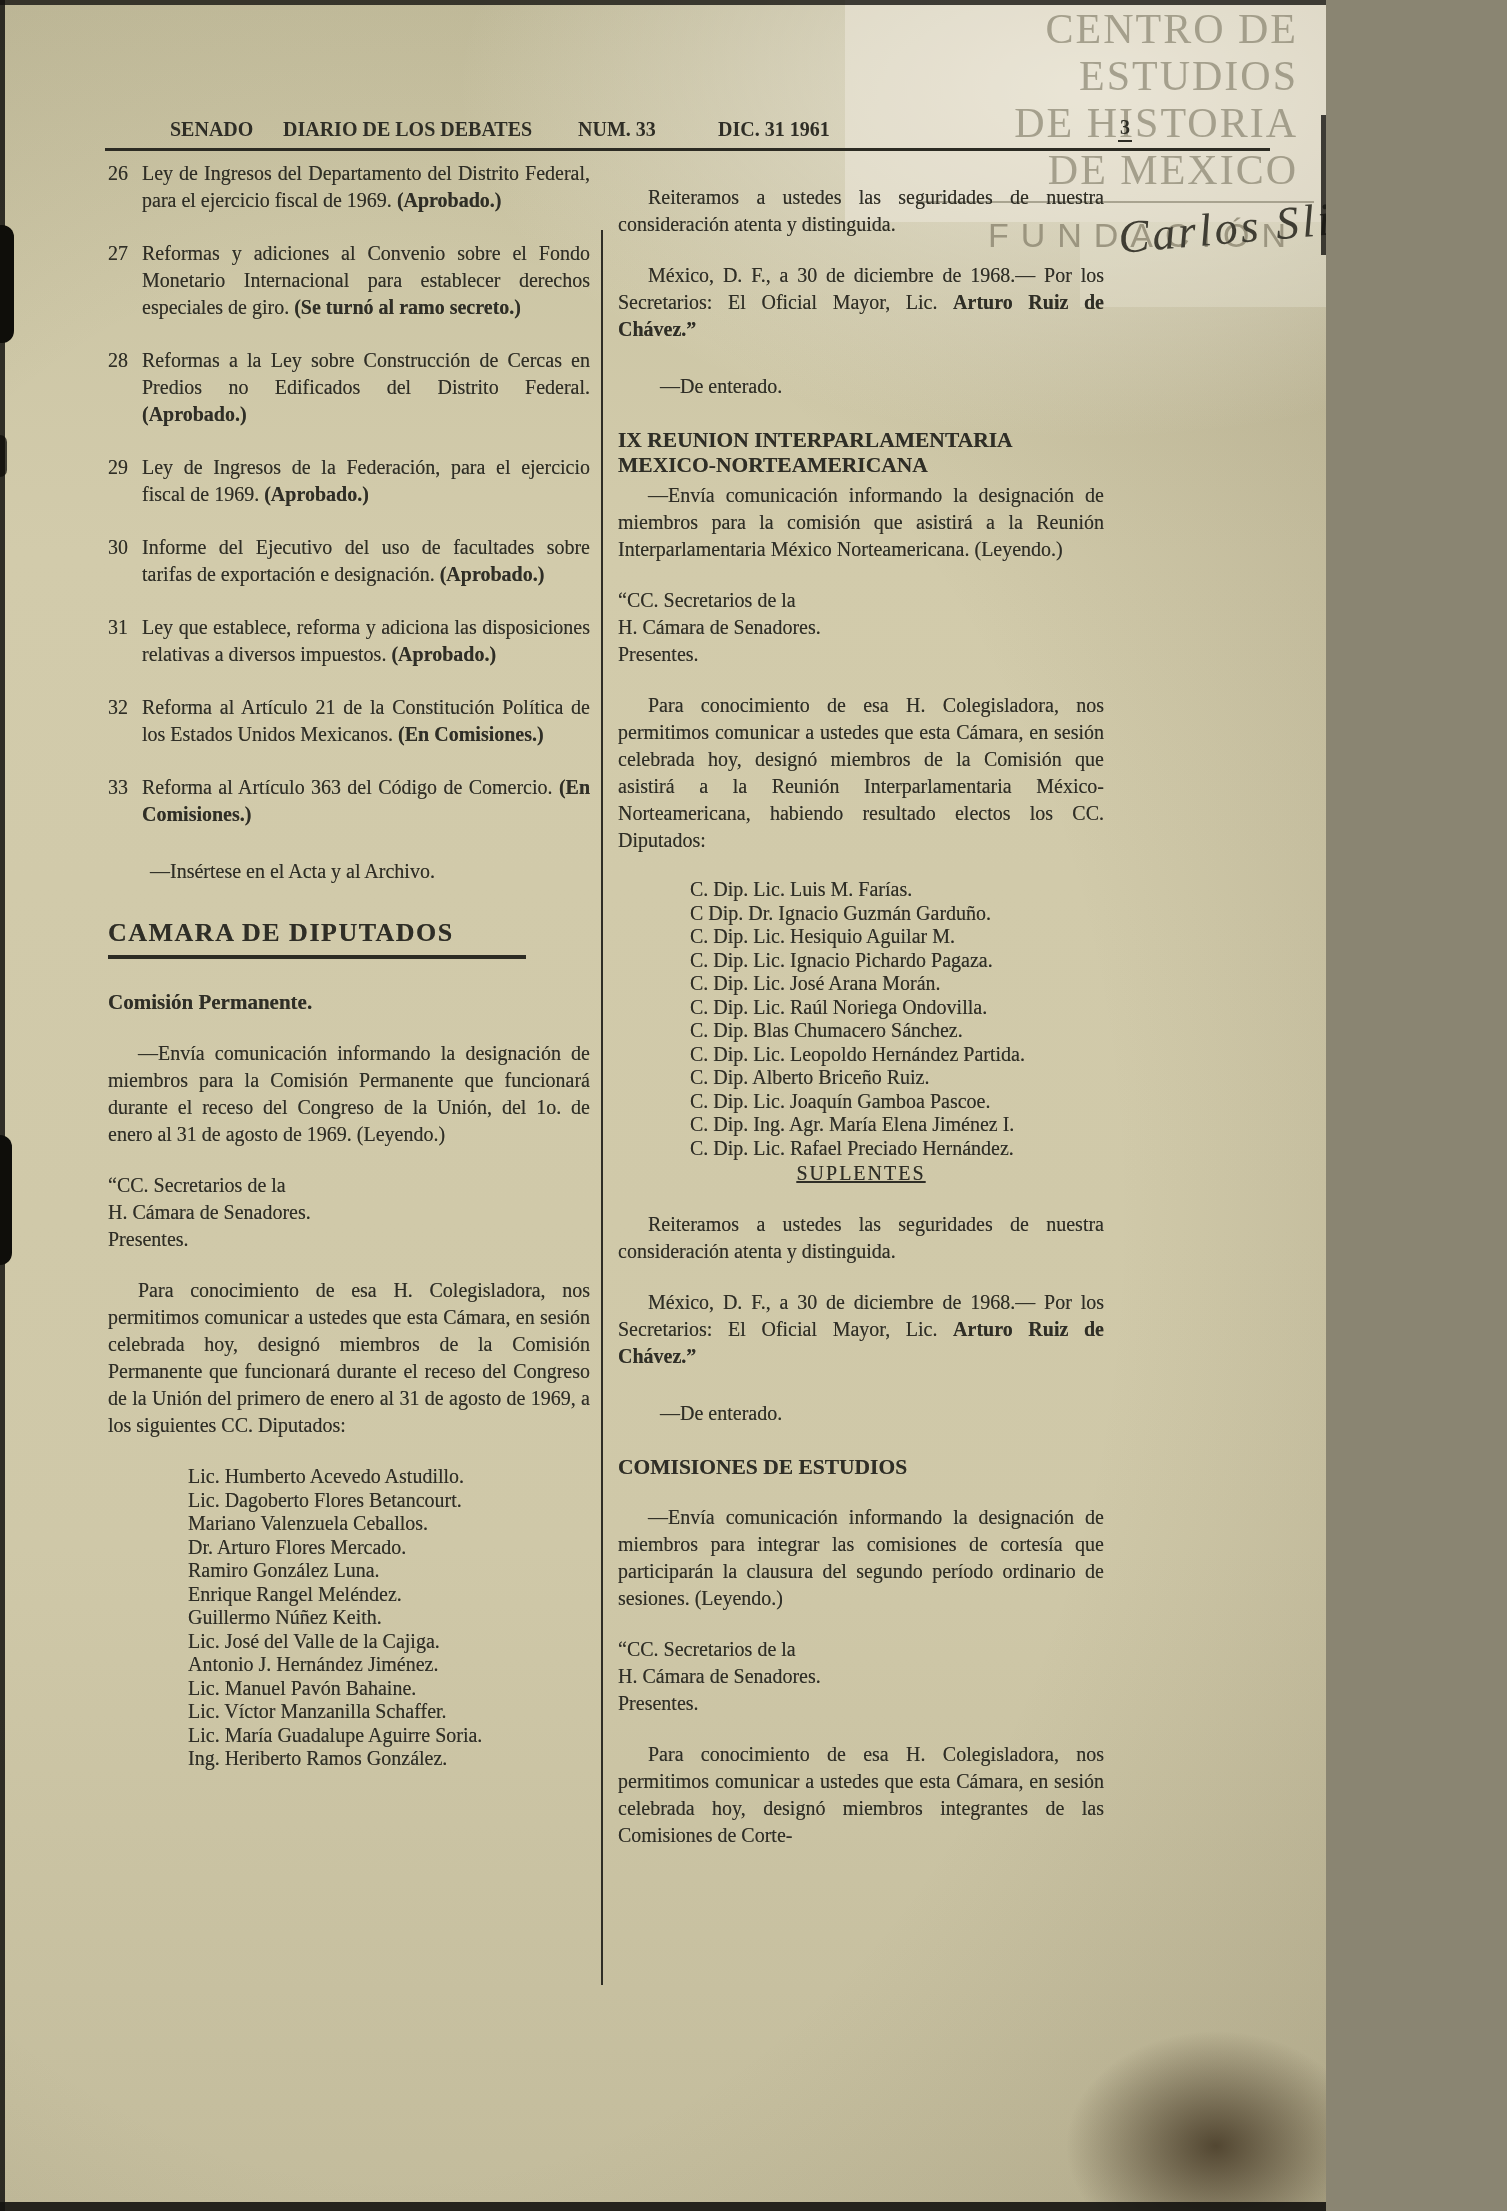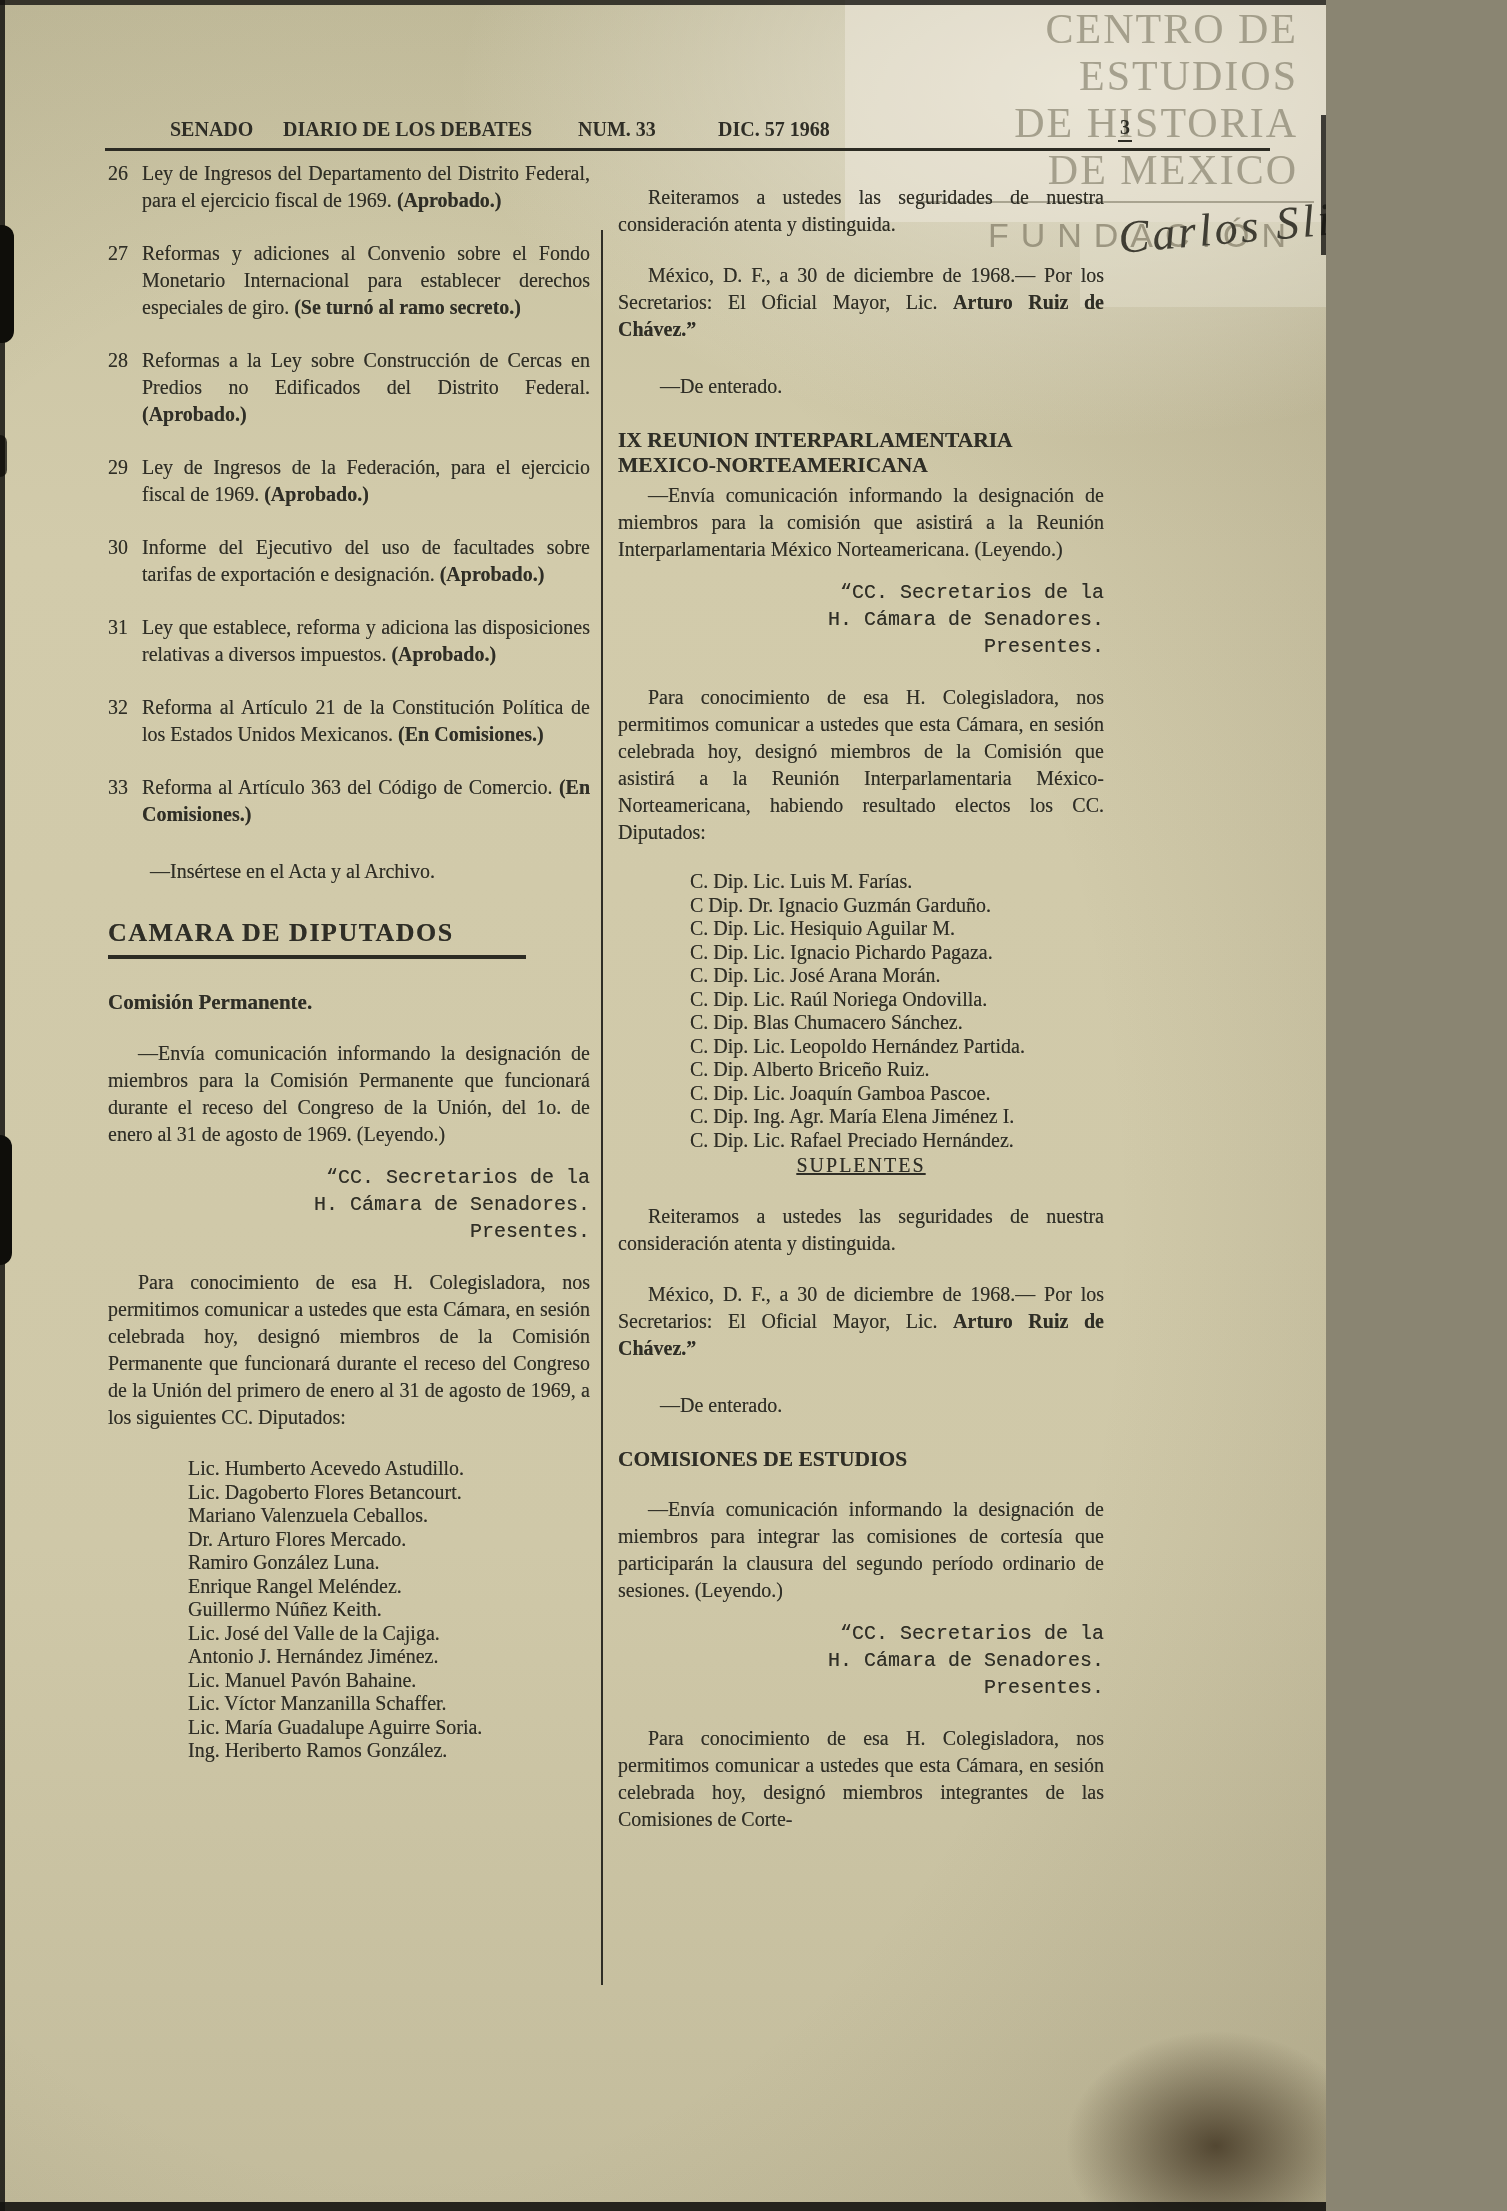--- a/index.html
+++ b/index.html
@@ -57,21 +57,21 @@
   .item-num{flex:none;width:34px;text-align:left;}
   .item-text{flex:1;margin:0;text-align:justify;}
   .bold,.seg-bold,strong{font-weight:bold;}
   
   .section-heading{margin-top:34px;font-size:26px;font-weight:bold;letter-spacing:1.5px;
     width:418px;border-bottom:4px solid #2c2b23;padding-bottom:9px;text-align:left;}
   .sub-heading{margin-top:30px;font-size:21px;font-weight:bold;text-align:left;}
   .block-heading{margin-top:28px;font-size:21.5px;font-weight:bold;line-height:25px;text-align:left;}
   .center-heading{text-align:center;letter-spacing:2px;font-size:20px;text-decoration:underline;}
   
-  .addressee{margin-top:16px;text-align:right;font-family:Liberation Mono, monospace;}
+  .addressee{margin-top:24px;text-align:left;}
   .addressee div{line-height:27px;}
   .names{margin-top:26px;padding-left:80px;text-align:left;}
   .names div{line-height:23.5px;white-space:nowrap;}
   .deps{margin-top:24px;padding-left:72px;text-align:left;}
   .deps div{line-height:23.5px;white-space:nowrap;}
   .supl{margin-top:26px;padding-left:72px;text-align:left;}
   .supl div{line-height:27px;white-space:nowrap;}
   .carryover{padding-left:128px;text-align:left;}
   .carryover div{line-height:26px;white-space:nowrap;}
 </style>
@@ -89,21 +89,21 @@
     <div class="wm-line">DE MEXICO</div>
     <div class="wm-foundation">FUNDACIÓN</div>
   </div>
   <div class="wm-rule"></div>
   <div class="wm-signature">Carlos Slim</div>
 
   <div class="hdr">
     <span class="hdr-org">SENADO</span>
     <span class="hdr-title">DIARIO DE LOS DEBATES</span>
     <span class="hdr-issue">NUM. 33</span>
-    <span class="hdr-date">DIC. 57 1968</span>
+    <span class="hdr-date">DIC. 31 1961</span>
     <span class="hdr-page">3</span>
   </div>
   <div class="h-rule"></div>
   <div class="col-rule"></div>
 
   <div class="col col-left">
 
     <div class="agenda-item">
       <span class="item-num">26</span>
       <p class="item-text"><span>Ley de Ingresos del Departamento del Distrito Federal, para el ejercicio fiscal de 1969. </span><strong>(Aprobado.)</strong></p>

